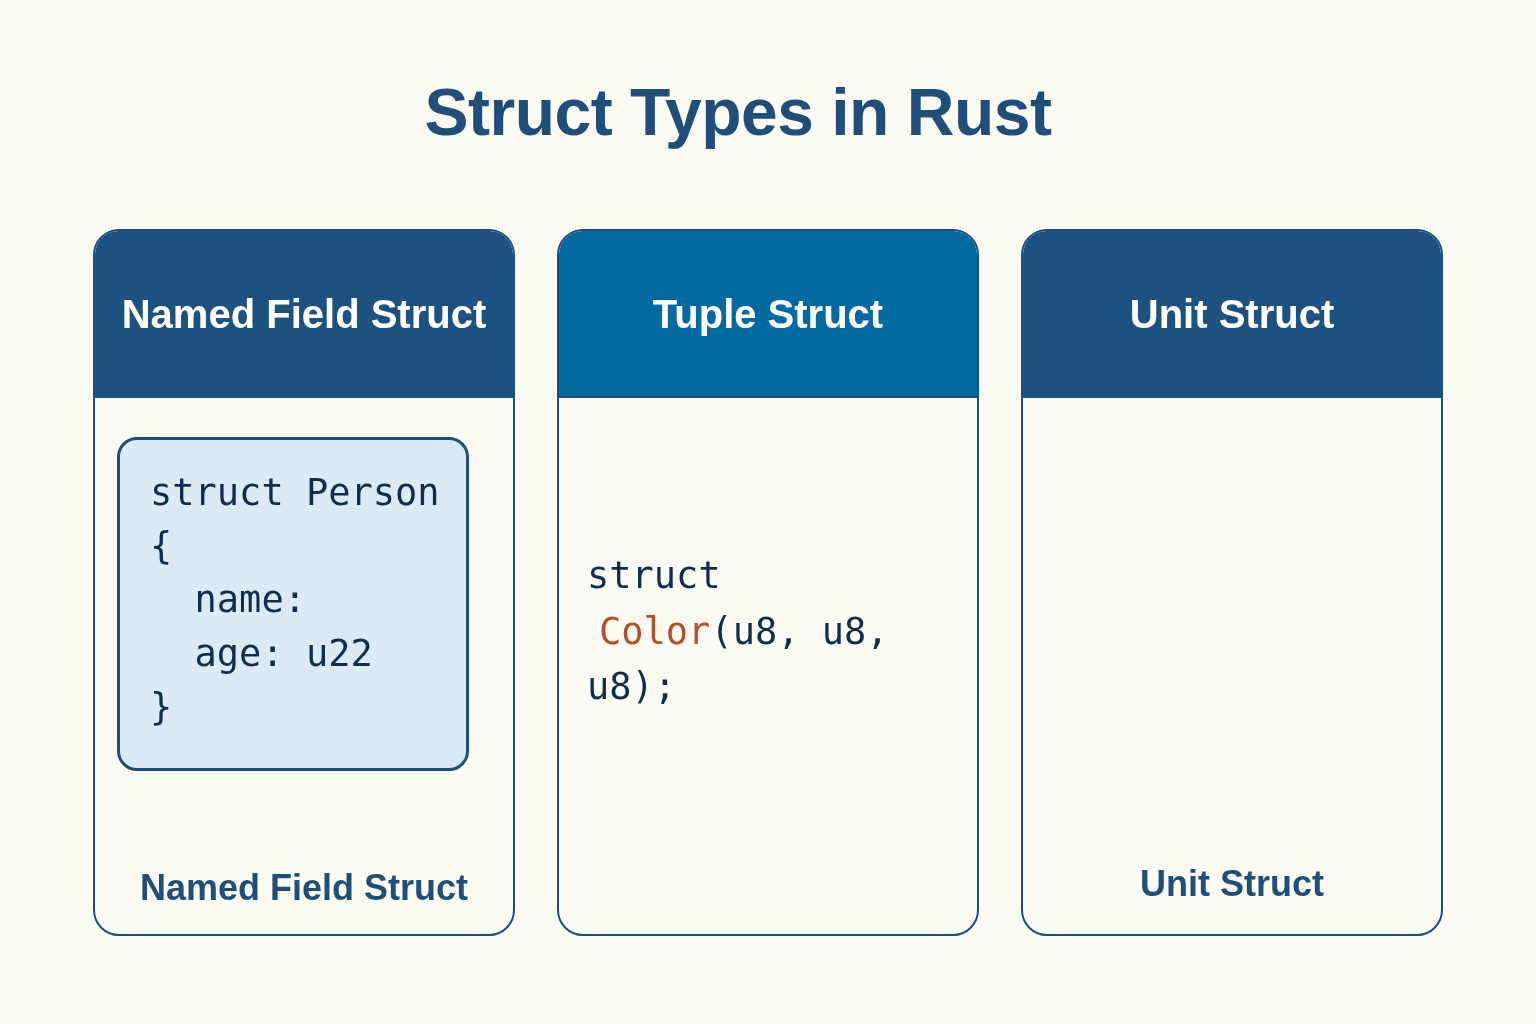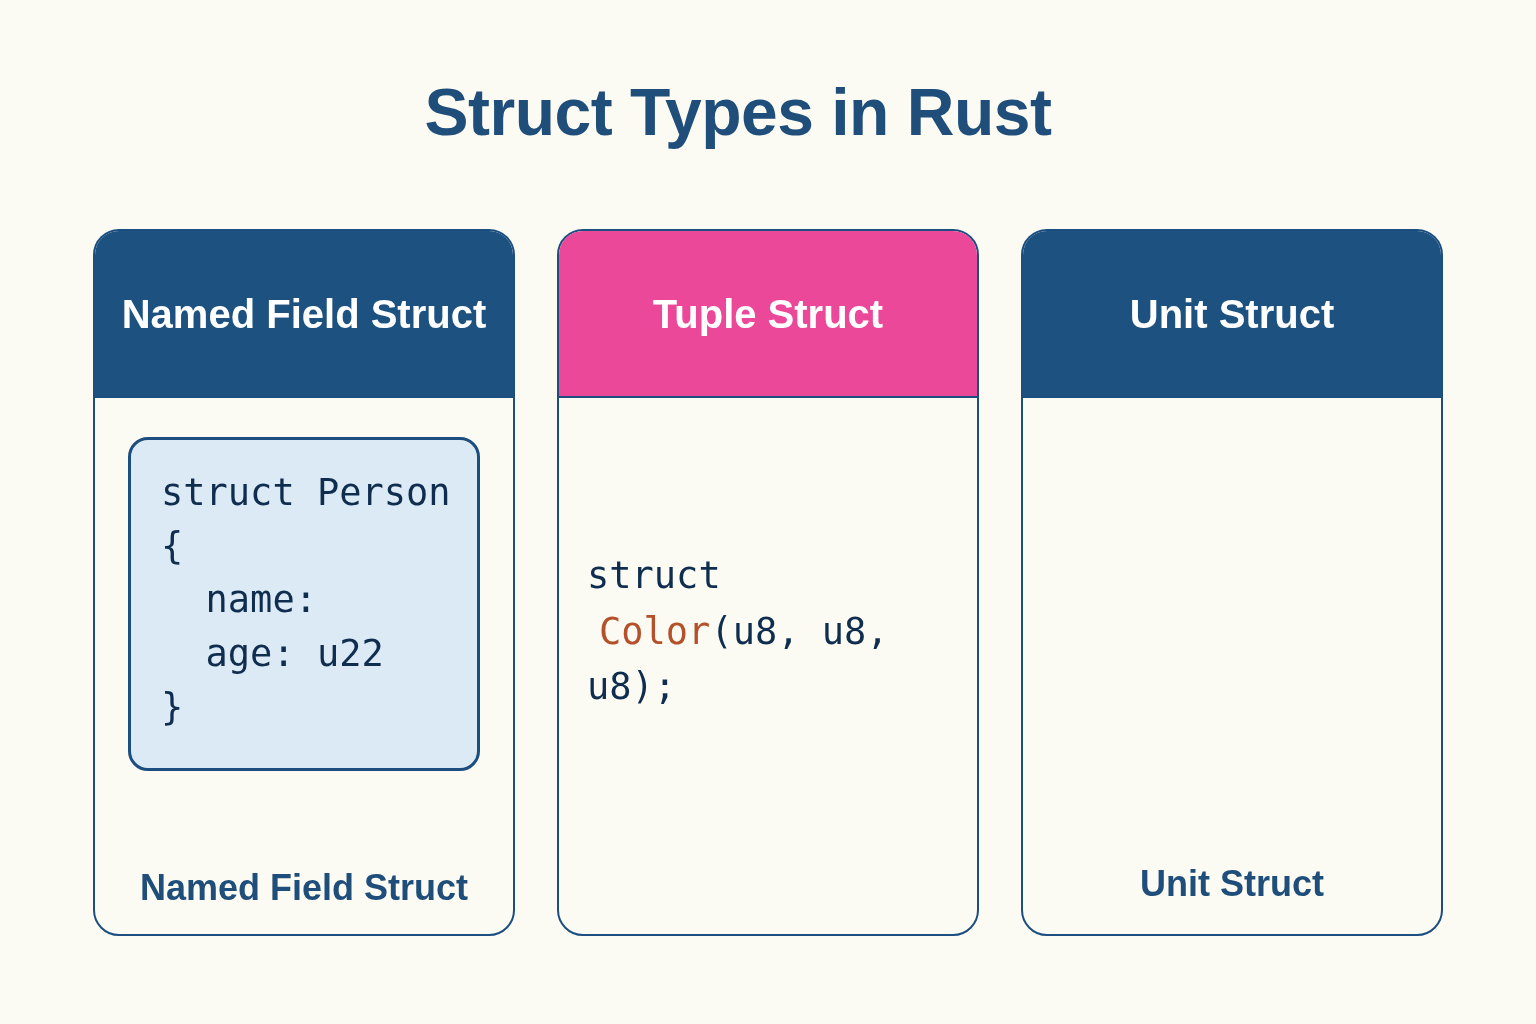--- a/index.html
+++ b/index.html
@@ -61,33 +61,33 @@
     justify-content: center;
     padding: 0 18px;
     text-align: center;
     font-size: 40px;
     font-weight: bold;
     line-height: 1.2;
     color: #FFFFFF;
     border-bottom: 2px solid #1C4E80;
   }
   .hdr-navy   { background: #1C5180; }
-  .hdr-orange { background: #ec4899; }
+  .hdr-orange { background: #0369a1; }
 
   .card-body {
     flex: 1 1 auto;
     position: relative;
     display: flex;
     flex-direction: column;
   }
 
   
   .code-box {
     position: absolute;
-    left: 33px;
+    left: 22px;
     top: 39px;
     width: 352px;
     height: 334px;
     box-sizing: border-box;
     background: #DCEAF5;
     border: 3px solid #1C4E80;
     border-radius: 20px;
     padding: 26px 22px 0 30px;
   }
   .code-box .code-text {

